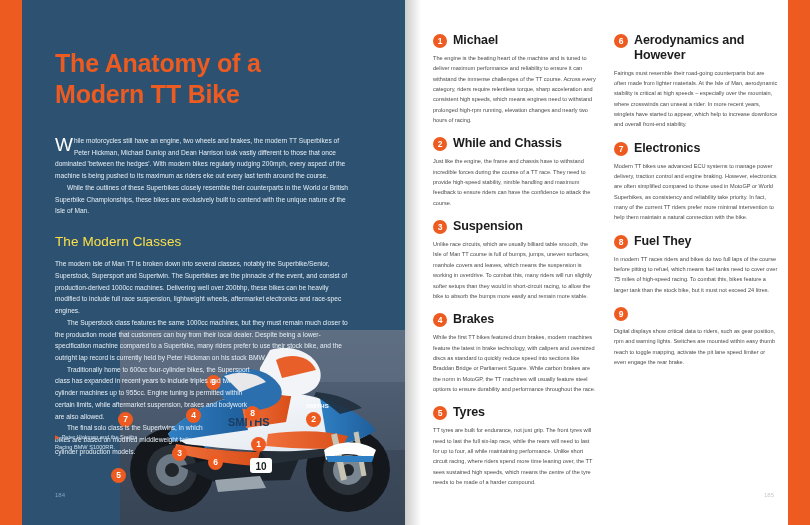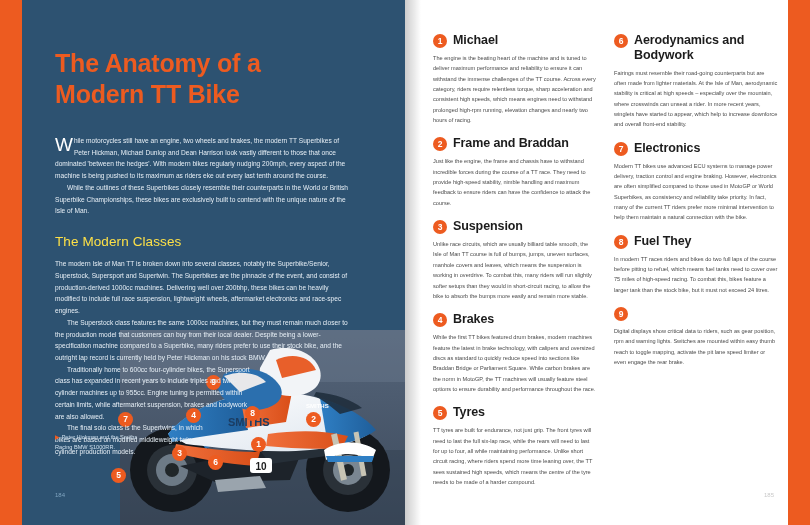--- a/index.html
+++ b/index.html
@@ -306,21 +306,21 @@
           <div class="item-head">
             <span class="badge">1</span>
             <span class="item-title">Michael</span>
           </div>
           <p class="item-body">The engine is the beating heart of the machine and is tuned to deliver maximum performance and reliability to ensure it can withstand the immense challenges of the TT course. Across every category, riders require relentless torque, sharp acceleration and consistent high speeds, which means engines need to withstand prolonged high-rpm running, elevation changes and nearly two hours of racing.</p>
         </div>
 
         <div class="item">
           <div class="item-head">
             <span class="badge">2</span>
-            <span class="item-title">Frame and Braddan</span>
+            <span class="item-title">While and Chassis</span>
           </div>
           <p class="item-body">Just like the engine, the frame and chassis have to withstand incredible forces during the course of a TT race. They need to provide high-speed stability, nimble handling and maximum feedback to ensure riders can have the confidence to attack the course.</p>
         </div>
 
         <div class="item">
           <div class="item-head">
             <span class="badge">3</span>
             <span class="item-title">Suspension</span>
           </div>
           <p class="item-body">Unlike race circuits, which are usually billiard table smooth, the Isle of Man TT course is full of bumps, jumps, uneven surfaces, manhole covers and leaves, which means the suspension is working in overdrive. To combat this, many riders will run slightly softer setups than they would in short-circuit racing, to allow the bike to absorb the bumps more easily and remain more stable.</p>
@@ -340,21 +340,21 @@
             <span class="item-title">Tyres</span>
           </div>
           <p class="item-body">TT tyres are built for endurance, not just grip. The front tyres will need to last the full six-lap race, while the rears will need to last for up to four, all while maintaining performance. Unlike short circuit racing, where riders spend more time leaning over, the TT sees sustained high speeds, which means the centre of the tyre needs to be made of a harder compound.</p>
         </div>
       </div>
 
       <div class="col">
         <div class="item">
           <div class="item-head">
             <span class="badge">6</span>
-            <span class="item-title">Aerodynamics and Bodywork</span>
+            <span class="item-title">Aerodynamics and However</span>
           </div>
           <p class="item-body">Fairings must resemble their road-going counterparts but are often made from lighter materials. At the Isle of Man, aerodynamic stability is critical at high speeds – especially over the mountain, where crosswinds can unseat a rider. In more recent years, winglets have started to appear, which help to increase downforce and overall front-end stability.</p>
         </div>
 
         <div class="item">
           <div class="item-head">
             <span class="badge">7</span>
             <span class="item-title">Electronics</span>
           </div>
           <p class="item-body">Modern TT bikes use advanced ECU systems to manage power delivery, traction control and engine braking. However, electronics are often simplified compared to those used in MotoGP or World Superbikes, as consistency and reliability take priority. In fact, many of the current TT riders prefer more minimal intervention to help them maintain a natural connection with the bike.</p>

